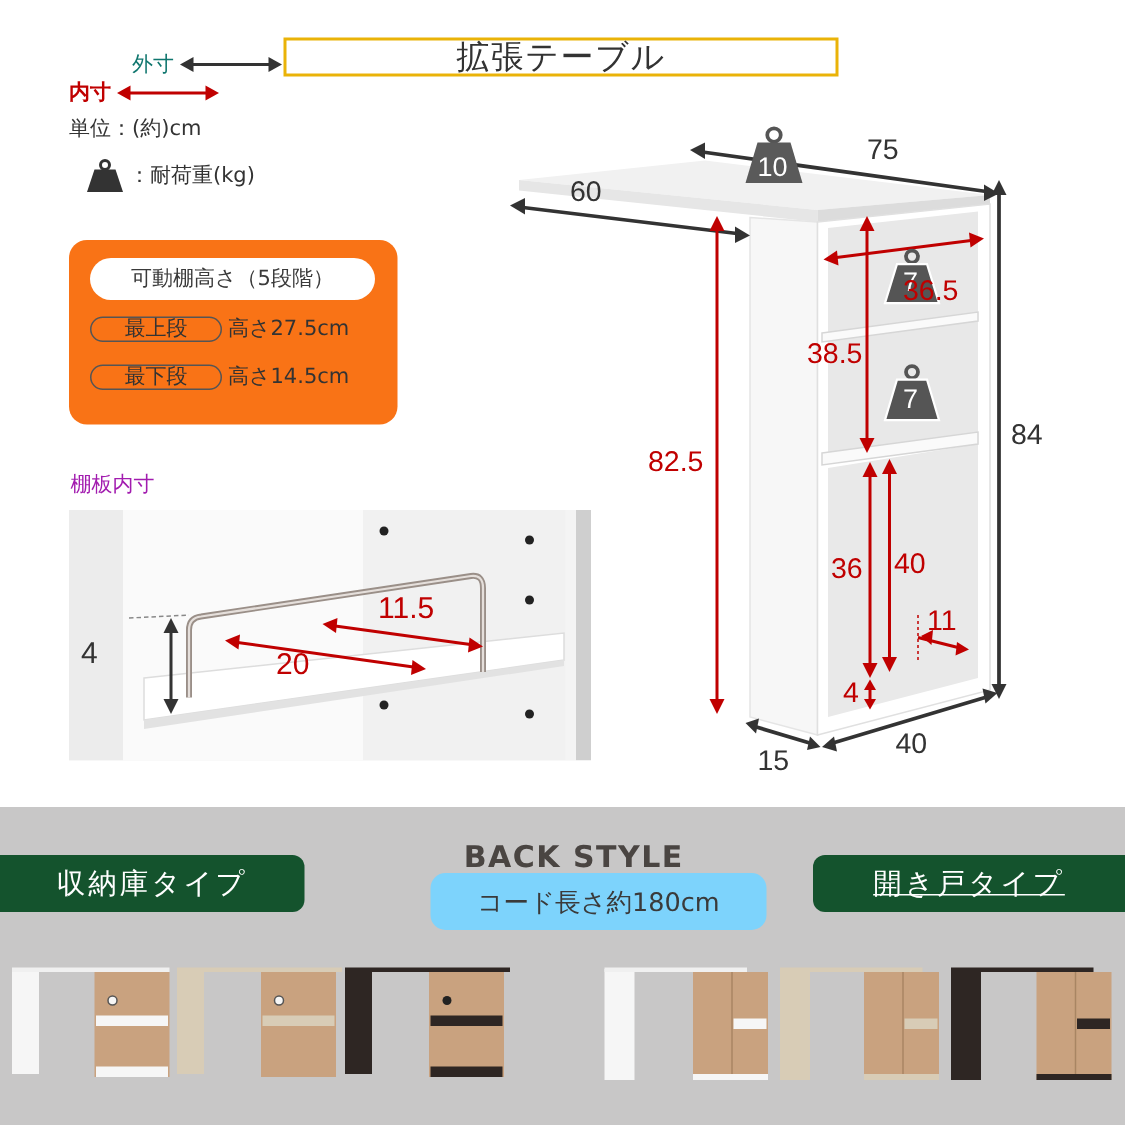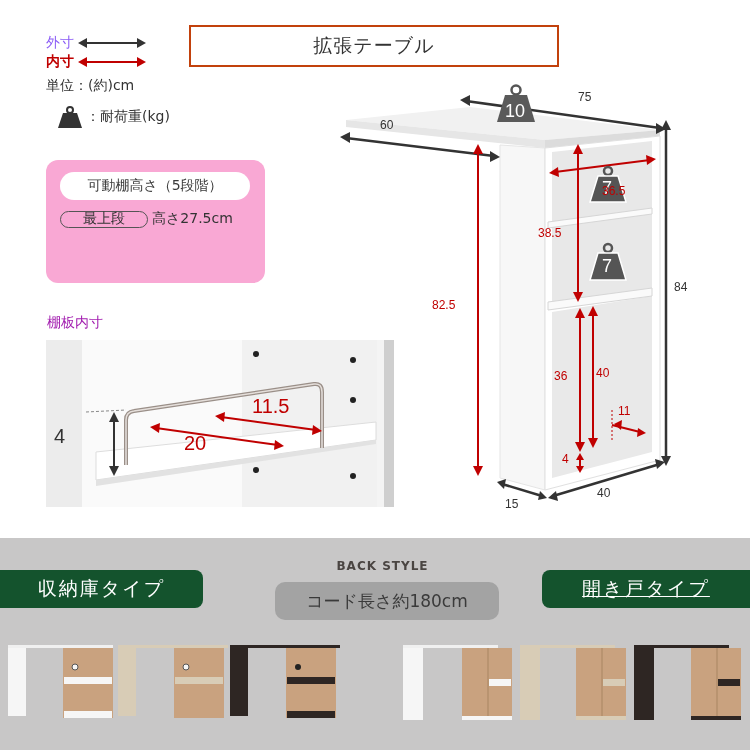--- a/index.html
+++ b/index.html
@@ -2,57 +2,57 @@
 <html><head>
 <meta charset="utf-8">
 <style>
   * { box-sizing: border-box; margin: 0; padding: 0; }
   html, body { width: 750px; height: 750px; background: #ffffff; overflow: hidden; }
   body { position: relative; font-family: "DejaVu Sans", "Liberation Sans", sans-serif; color: #333; }
   .abs { position: absolute; }
 
   
   .legend-row { position: absolute; left: 46px; font-size: 14px; display: flex; align-items: center; gap: 4px; }
-  .legend-row.outer { top: 34px; color: #8b5cf6; }
+  .legend-row.outer { top: 34px; color: #0f766e; margin-left: 42px; }
   .legend-row.inner { top: 53px; color: #c00000; }
   .legend-row.unit { top: 77px; color: #333; }
   .legend-row.load { top: 106px; left: 58px; color: #333; }
   .arrow-h { width: 68px; height: 12px; }
 
   
-  .title-box { left: 189px; top: 25px; width: 370px; height: 42px; border: 2px solid #c2410c;
-    display: flex; align-items: center; justify-content: center; font-size: 19px; color: #333; letter-spacing: 1px; }
-
-  
-  .panel { left: 46px; top: 160px; width: 219px; height: 123px; background: #f9a8d4; border-radius: 12px; }
+  .title-box { left: 189px; top: 25px; width: 370px; height: 26px; border: 2px solid #eab308;
+    display: flex; align-items: center; justify-content: center; font-size: 22px; color: #333; letter-spacing: 1px; }
+
+  
+  .panel { left: 46px; top: 160px; width: 219px; height: 123px; background: #f97316; border-radius: 12px; }
   .panel-head { position: absolute; left: 14px; top: 12px; width: 190px; height: 28px; background: #fff; border-radius: 14px;
     font-size: 14px; color: #3a3a3a; display: flex; align-items: center; justify-content: center; }
   .panel-row { position: absolute; left: 14px; display: flex; align-items: center; gap: 4px; font-size: 14px; color: #333; }
   .panel-row .pill { width: 88px; height: 17px; border: 1.5px solid #555; border-radius: 14px; display: flex; align-items: center;
     justify-content: center; font-size: 14px; color: #333; }
   .panel-row.top { top: 50px; }
   .panel-row.bot { top: 82px; }
 
   
   .detail-label { left: 47px; top: 314px; font-size: 14px; color: #a21caf; }
   .detail-photo { left: 46px; top: 340px; width: 348px; height: 167px; background: #f2f2f2; overflow: hidden; }
 
   
-  .dim { position: absolute; font-family: "Liberation Sans", sans-serif; font-size: 12px; }
+  .dim { position: absolute; font-family: "Liberation Sans", sans-serif; font-size: 19px; }
   .dim.k { color: #333; }
   .dim.r { color: #c00000; }
 
   
   .band { left: 0; top: 538px; width: 750px; height: 212px; background: #c8c7c7; }
   .tag-dark { position: absolute; height: 38px; background: #14532d; color: #fff; font-size: 19px; display: flex; align-items: center;
     justify-content: center; letter-spacing: 2px; }
   .tag-left { left: 0; top: 570px; width: 203px; border-radius: 0 8px 8px 0; }
   .tag-right { left: 542px; top: 570px; width: 208px; border-radius: 8px 0 0 8px; text-decoration: underline; }
-  .back-style { left: 270px; top: 559px; width: 225px; text-align: center; font-size: 12px; font-weight: bold; color: #4a4542; letter-spacing: 1px; }
-  .cord-pill { left: 275px; top: 582px; width: 224px; height: 38px; background: #a3a3a3; border-radius: 10px; font-size: 17px;
+  .back-style { left: 270px; top: 559px; width: 225px; text-align: center; font-size: 20px; font-weight: bold; color: #4a4542; letter-spacing: 1px; }
+  .cord-pill { left: 287px; top: 582px; width: 224px; height: 38px; background: #7dd3fc; border-radius: 10px; font-size: 17px;
     color: #3a3a3a; display: flex; align-items: center; justify-content: center; }
 
   
   .thumbs { left: 0; top: 640px; width: 750px; height: 100px; }
 </style>
 </head>
 <body>
 
 <div class="legend-row outer">
   <span>外寸</span>
@@ -83,20 +83,24 @@
 
 <div class="abs title-box">
   <span>拡張テーブル</span>
 </div>
 
 <div class="abs panel">
   <div class="panel-head">可動棚高さ（5段階）</div>
   <div class="panel-row top">
     <span class="pill">最上段</span>
     <span>高さ27.5cm</span>
+  </div>
+  <div class="panel-row bot">
+    <span class="pill">最下段</span>
+    <span>高さ14.5cm</span>
   </div>
 </div>
 
 <div class="abs detail-label">棚板内寸</div>
 <div class="abs detail-photo">
   <svg width="348" height="167" viewBox="0 0 348 167">
     <rect x="0" y="0" width="348" height="167" fill="#f4f4f4"></rect>
     <rect x="0" y="0" width="36" height="167" fill="#ececec"></rect>
     <rect x="36" y="0" width="160" height="167" fill="#fafafa"></rect>
     <rect x="196" y="0" width="135" height="167" fill="#f1f1f1"></rect>

